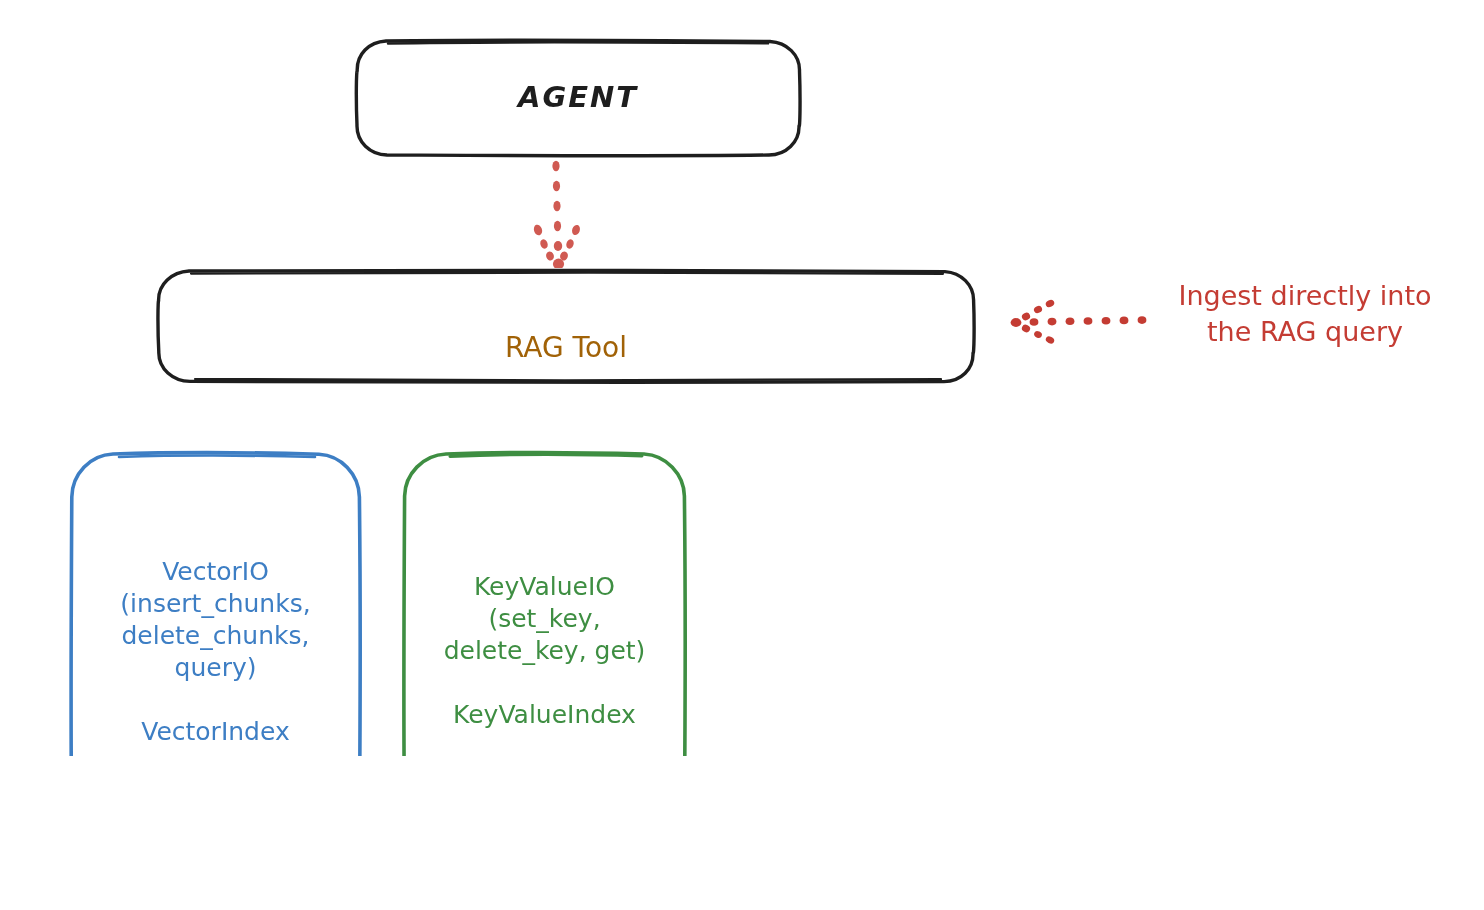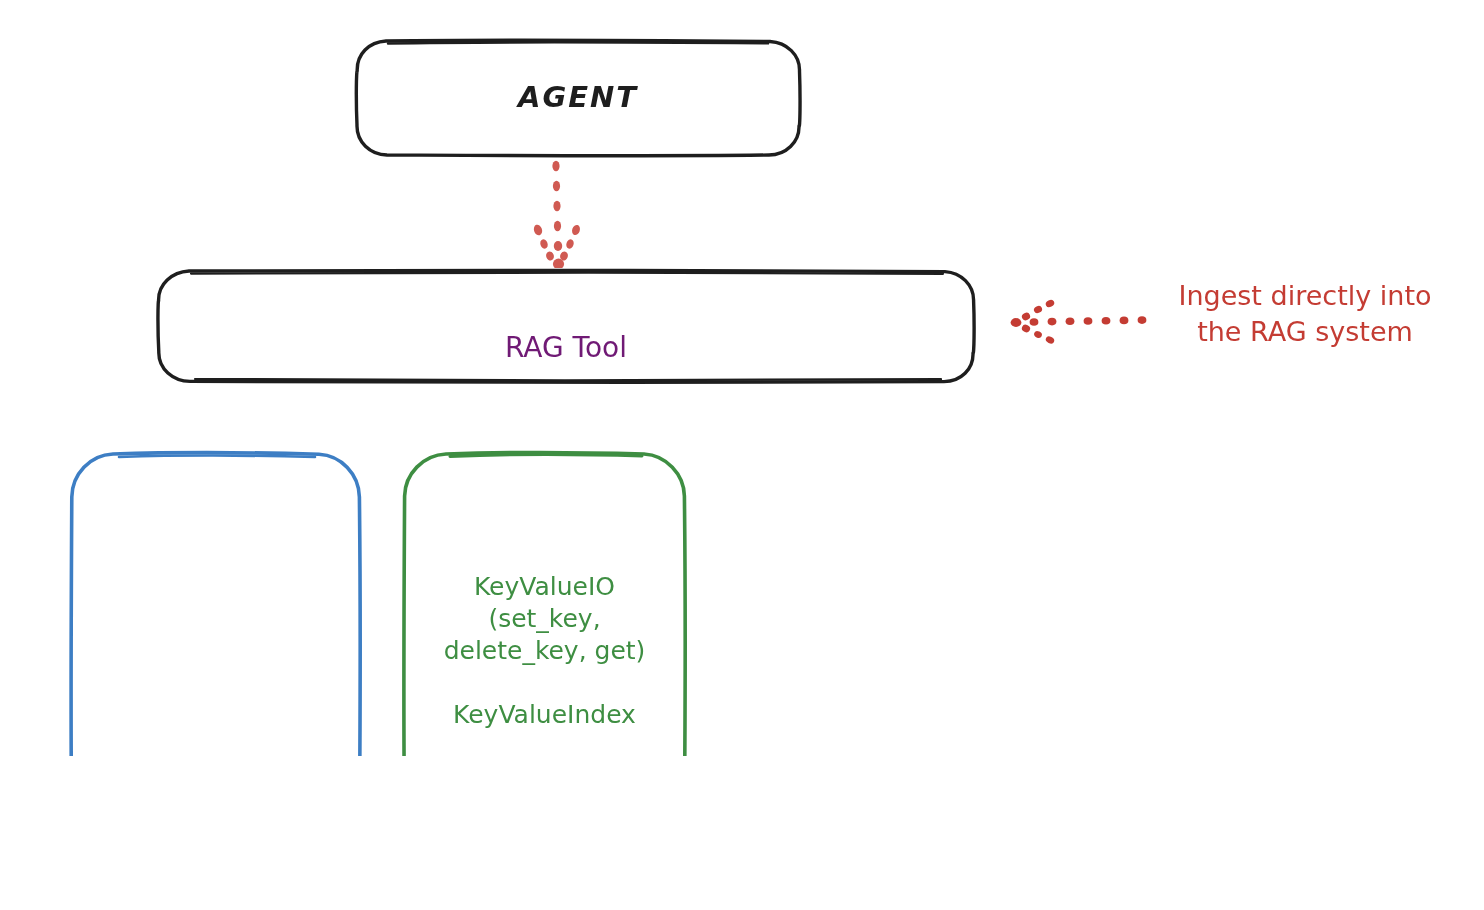--- a/index.html
+++ b/index.html
@@ -61,21 +61,21 @@
 
   
   #ragtool-node {
     left: 155px;
     top: 268px;
     width: 822px;
     height: 116px;
   }
   #ragtool-node .node-label {
     font-size: 28px;
-    color: #701a75;
+    color: #a16207;
     margin-top: 44px;
   }
 
   
   #vectorio-node {
     left: 67px;
     top: 450px;
     width: 297px;
     height: 419px;
   }
@@ -200,35 +200,41 @@
       <ellipse cx="28" cy="13.5" rx="4.2" ry="3.4" transform="rotate(-26 28 13.5)"></ellipse>
       <ellipse cx="40" cy="7.5" rx="4.4" ry="3.4" transform="rotate(-26 40 7.5)"></ellipse>
 
       <ellipse cx="16" cy="32.5" rx="4.2" ry="3.6" transform="rotate(26 16 32.5)"></ellipse>
       <ellipse cx="28" cy="38.5" rx="4.0" ry="3.2" transform="rotate(26 28 38.5)"></ellipse>
       <ellipse cx="40" cy="44.0" rx="4.4" ry="3.2" transform="rotate(26 40 44)"></ellipse>
     </g>
   </svg>
 
   <div id="annotation-text">Ingest directly into
-the RAG system</div>
+the RAG query</div>
 
   <div class="node" id="vectorio-node">
     <svg class="node-svg" viewBox="0 0 297 419" preserveAspectRatio="none">
       <path d="M46 4 C110 2, 200 2.8, 252 4.2
                C274 5.4, 292 24, 292.4 47
                C293.6 150, 293 300, 292.4 372
                C292.8 396, 274 414.4, 251 415
                C200 416.4, 110 416, 47 414.8
                C24 414, 5.4 396, 4.8 372
                C3.6 300, 4.2 150, 4.8 47
                C5.2 24, 23 5, 46 4 Z" fill="none" stroke="#3d7ec4" stroke-width="3.6" stroke-linecap="round" stroke-linejoin="round"></path>
       <path d="M52 7 C120 4.8, 196 5.6, 248 7" fill="none" stroke="#3d7ec4" stroke-width="2.6" stroke-linecap="round"></path>
       <path d="M44 411.6 C110 413.8, 198 413.4, 252 411.4" fill="none" stroke="#3d7ec4" stroke-width="2.8" stroke-linecap="round"></path>
     </svg>
+    <div class="node-label store-label">VectorIO
+(insert_chunks,
+delete_chunks,
+query)
+
+VectorIndex</div>
   </div>
 
   <div class="node" id="keyvalueio-node">
     <svg class="node-svg" viewBox="0 0 289 406" preserveAspectRatio="none">
       <path d="M46 4 C108 1.8, 194 2.6, 244 4
                C266 5.2, 284 24, 284.4 46
                C285.6 146, 285 292, 284.4 360
                C284.8 383, 266 401.4, 243 402
                C194 403.4, 108 403, 47 401.8
                C24 401, 5.2 383, 4.6 360

